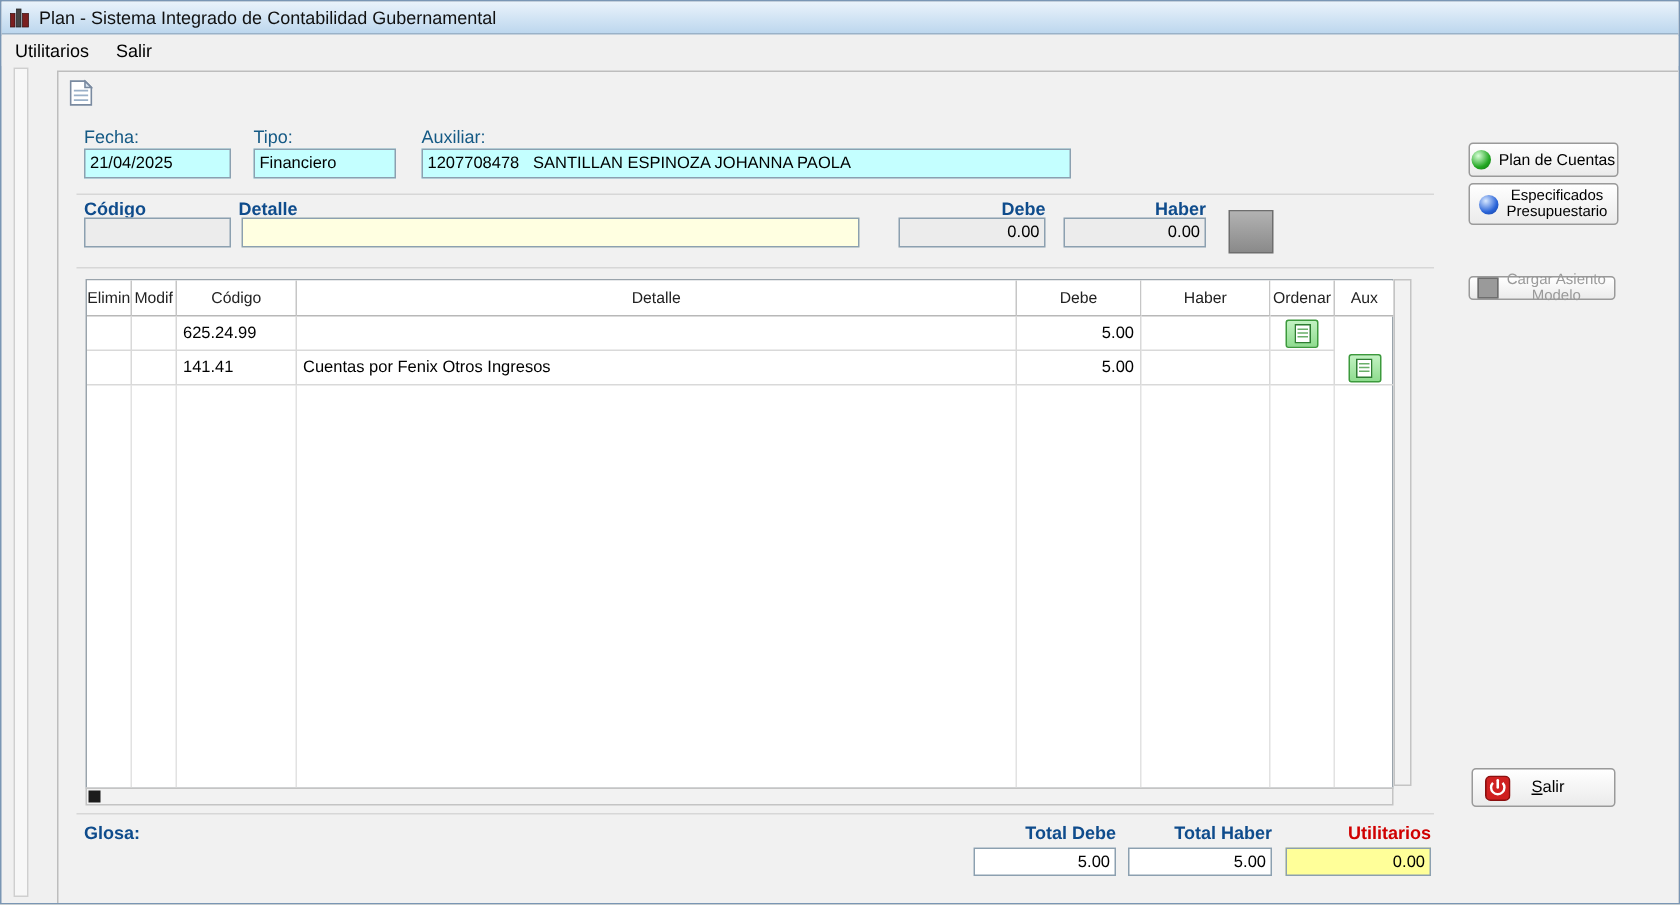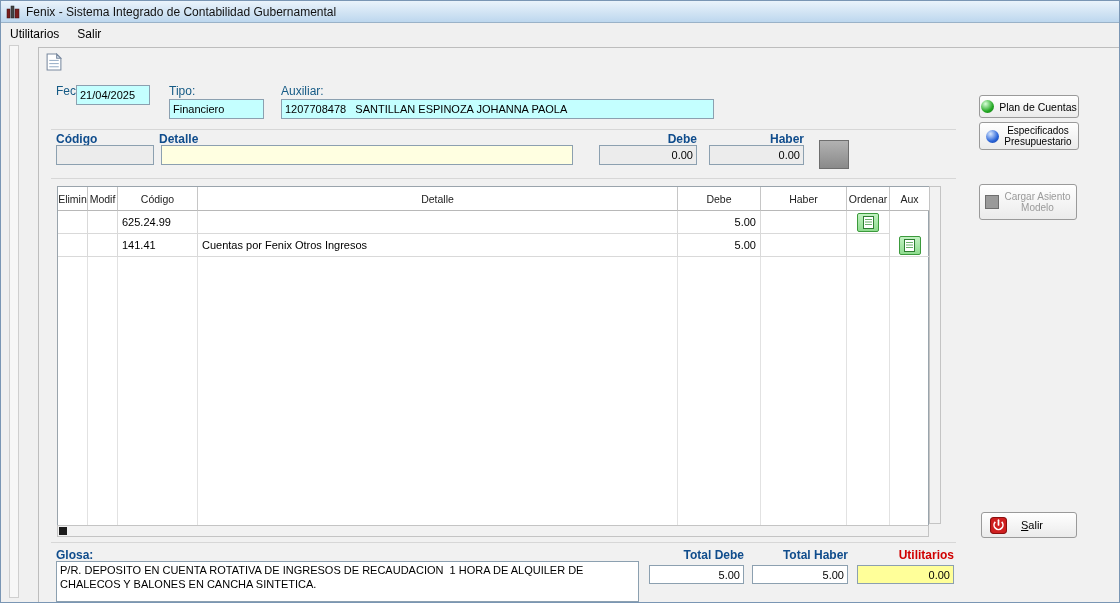--- a/index.html
+++ b/index.html
@@ -87,21 +87,21 @@
 <div class="window">
 
   <div class="titlebar">
     <span style="display:inline-flex;">
       <svg width="14" height="14" viewBox="0 0 14 14">
         <rect x="1" y="4" width="3" height="9" fill="#7a1f1f" stroke="#3a0f0f" stroke-width="0.5"></rect>
         <rect x="5" y="1" width="3" height="12" fill="#444" stroke="#222" stroke-width="0.5"></rect>
         <rect x="9" y="4" width="4" height="9" fill="#7a1f1f" stroke="#3a0f0f" stroke-width="0.5"></rect>
       </svg>
     </span>
-    <span>Fenix - Sistema Integrado de Contabilidad Gubernamental</span>
+    <span>Plan - Sistema Integrado de Contabilidad Gubernamental</span>
   </div>
 
   <div class="menubar">
     <span class="menu-item">Utilitarios</span>
     <span class="menu-item">Salir</span>
   </div>
 
   <div class="left-strip"></div>
 
   <div class="panel"></div>
@@ -113,21 +113,21 @@
       <line x1="3" y1="7" x2="12" y2="7" stroke="#9ab0c8"></line>
       <line x1="3" y1="10" x2="12" y2="10" stroke="#9ab0c8"></line>
       <line x1="3" y1="13" x2="12" y2="13" stroke="#9ab0c8"></line>
     </svg>
   </span>
 
   <span class="lbl" style="left:55px; top:83px;">Fecha:</span>
   <span class="lbl" style="left:168px; top:83px;">Tipo:</span>
   <span class="lbl" style="left:280px; top:83px;">Auxiliar:</span>
 
-  <input class="field cyan" readonly="" style="left: 55px; top: 84px; width: 74px; margin-left: 20px;" value="21/04/2025">
+  <input class="field cyan" readonly="" style="left: 55px; top: 98px; width: 98px;" value="21/04/2025">
   <input class="field cyan" readonly="" style="left: 168px; top: 98px; width: 95px;" value="Financiero">
   <input class="field cyan" readonly="" style="left: 280px; top: 98px; width: 433px;" value="1207708478   SANTILLAN ESPINOZA JOHANNA PAOLA">
 
   <div class="btn" style="left:978px; top:94px; width:100px; height:23px;">
     <span class="sphere sphere-green"></span>
     <span>Plan de Cuentas</span>
   </div>
   <div class="btn" style="left:978px; top:121px; width:100px; height:28px;">
     <span class="sphere sphere-blue"></span>
     <span class="two-line">
@@ -212,21 +212,21 @@
         <div class="fillcell"></div>
         <div class="fillcell" style="border-right:none;"></div>
     </div>
   </div>
 
   <div class="vscroll"></div>
   <div class="hscroll">
     <div class="hthumb"></div>
   </div>
 
-  <div class="btn disabled" style="left:978px; top:183px; width:98px; height:36px;">
+  <div class="btn disabled" style="left:978px; top:183px; width:98px; height:16px;">
     <span style="width:14px; height:14px; background:#9a9a9a; border:1px solid #6e6e6e; display:inline-block; flex:0 0 auto;"></span>
     <span class="two-line">
       <span>Cargar Asiento</span>
       <span>Modelo</span>
     </span>
   </div>
 
   <div class="btn" style="left:980px; top:511px; width:96px; height:26px; justify-content:flex-start; padding-left:8px; gap:14px;">
     <span style="display:inline-flex;">
       <svg width="17" height="17" viewBox="0 0 16 16">
@@ -238,19 +238,18 @@
     <span class="salir-label">Salir</span>
   </div>
 
   <div class="sep" style="left:50px; top:541px; width:905px;"></div>
 
   <span class="lbl lbl-bold" style="left:55px; top:547px;">Glosa:</span>
   <span class="lbl lbl-bold" style="left:648px; top:547px; width:95px; text-align:right;">Total Debe</span>
   <span class="lbl lbl-bold" style="left:751px; top:547px; width:96px; text-align:right;">Total Haber</span>
   <span class="lbl lbl-red" style="left:856px; top:547px; width:97px; text-align:right; font-size:12px;">Utilitarios</span>
 
-  <div class="glosa-box">P/R. DEPOSITO EN CUENTA ROTATIVA DE INGRESOS DE RECAUDACION  1 HORA DE ALQUILER DE CHALECOS Y BALONES EN CANCHA SINTETICA.</div>
 
   <input class="field num" readonly="" style="left: 648px; top: 564px; width: 95px; height: 19px; background: rgb(255, 255, 255);" value="5.00">
   <input class="field num" readonly="" style="left: 751px; top: 564px; width: 96px; height: 19px; background: rgb(255, 255, 255);" value="5.00">
   <input class="field num" readonly="" style="left: 856px; top: 564px; width: 97px; height: 19px; background: rgb(255, 255, 153);" value="0.00">
 
 </div>
 
 </body></html>

